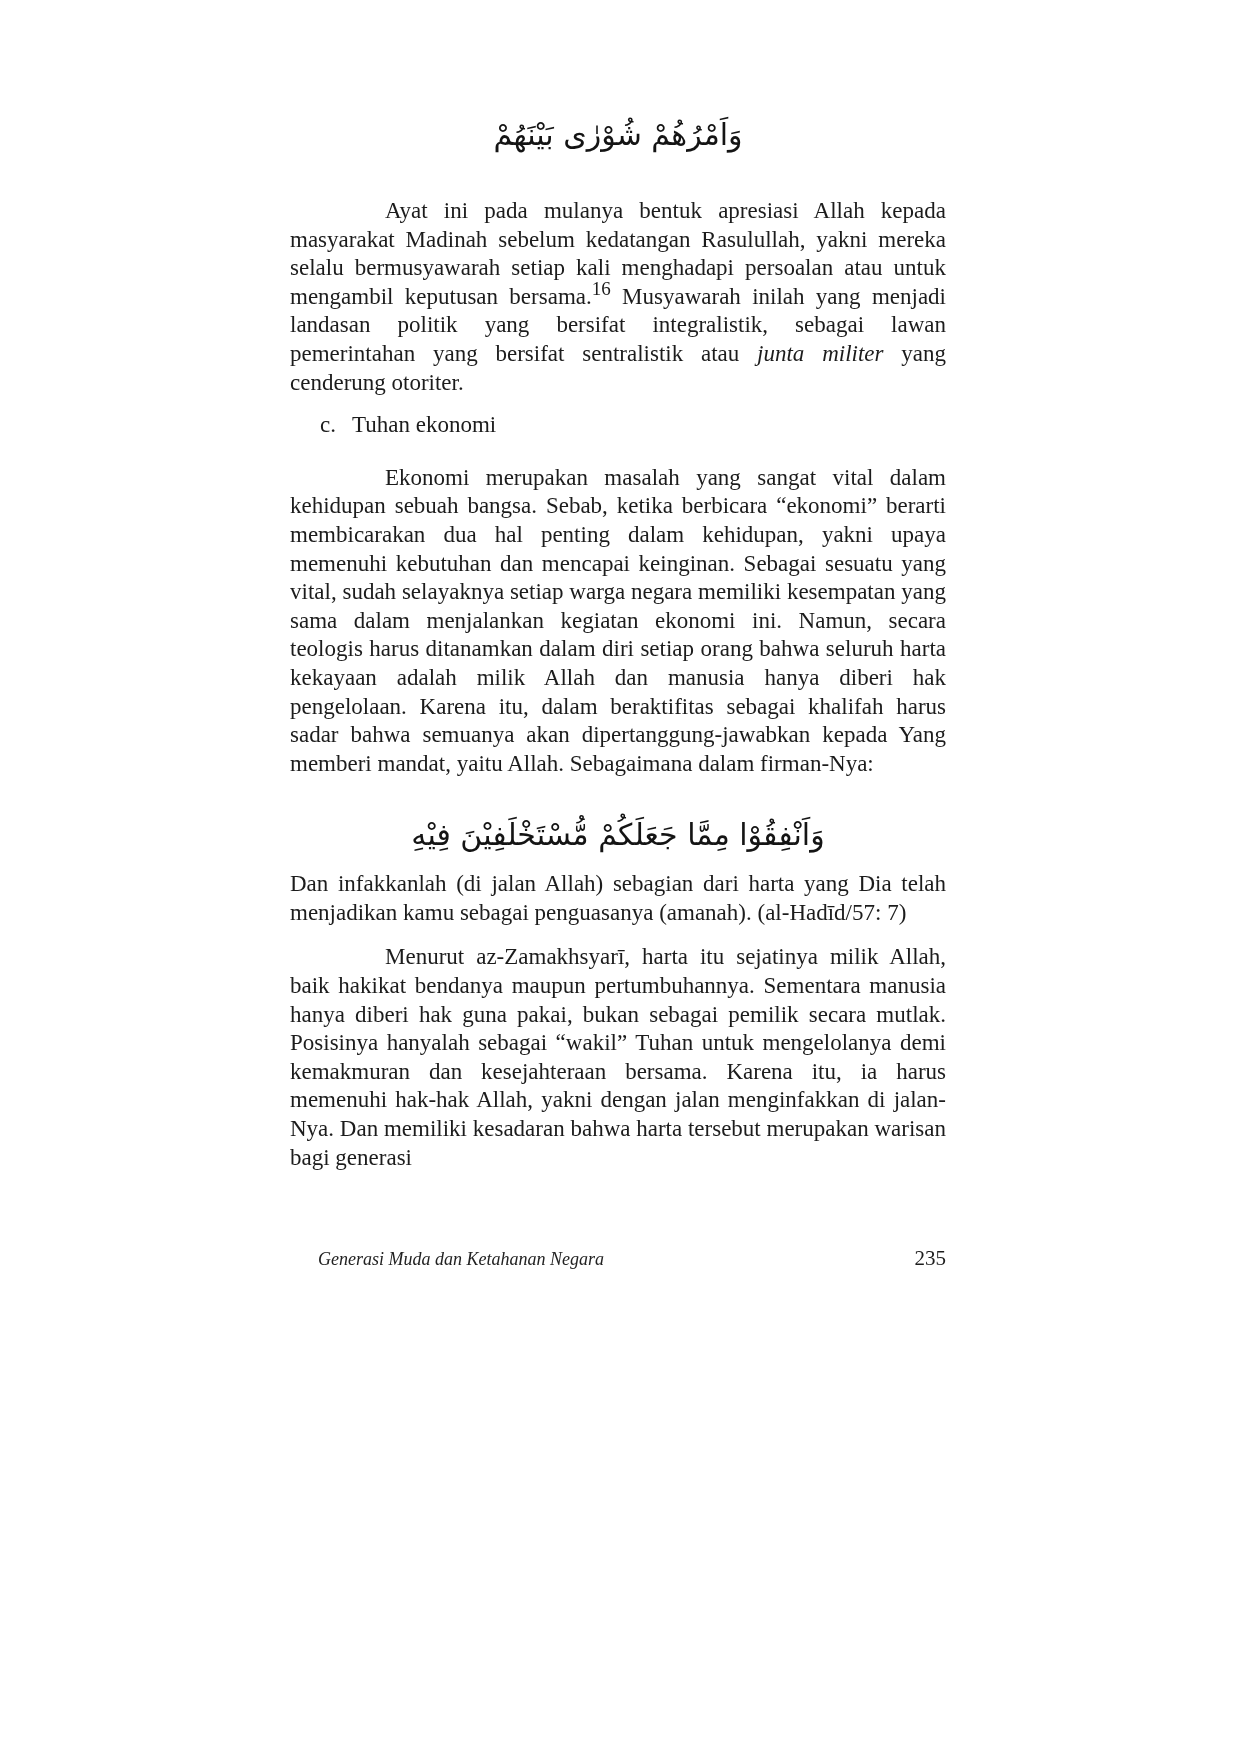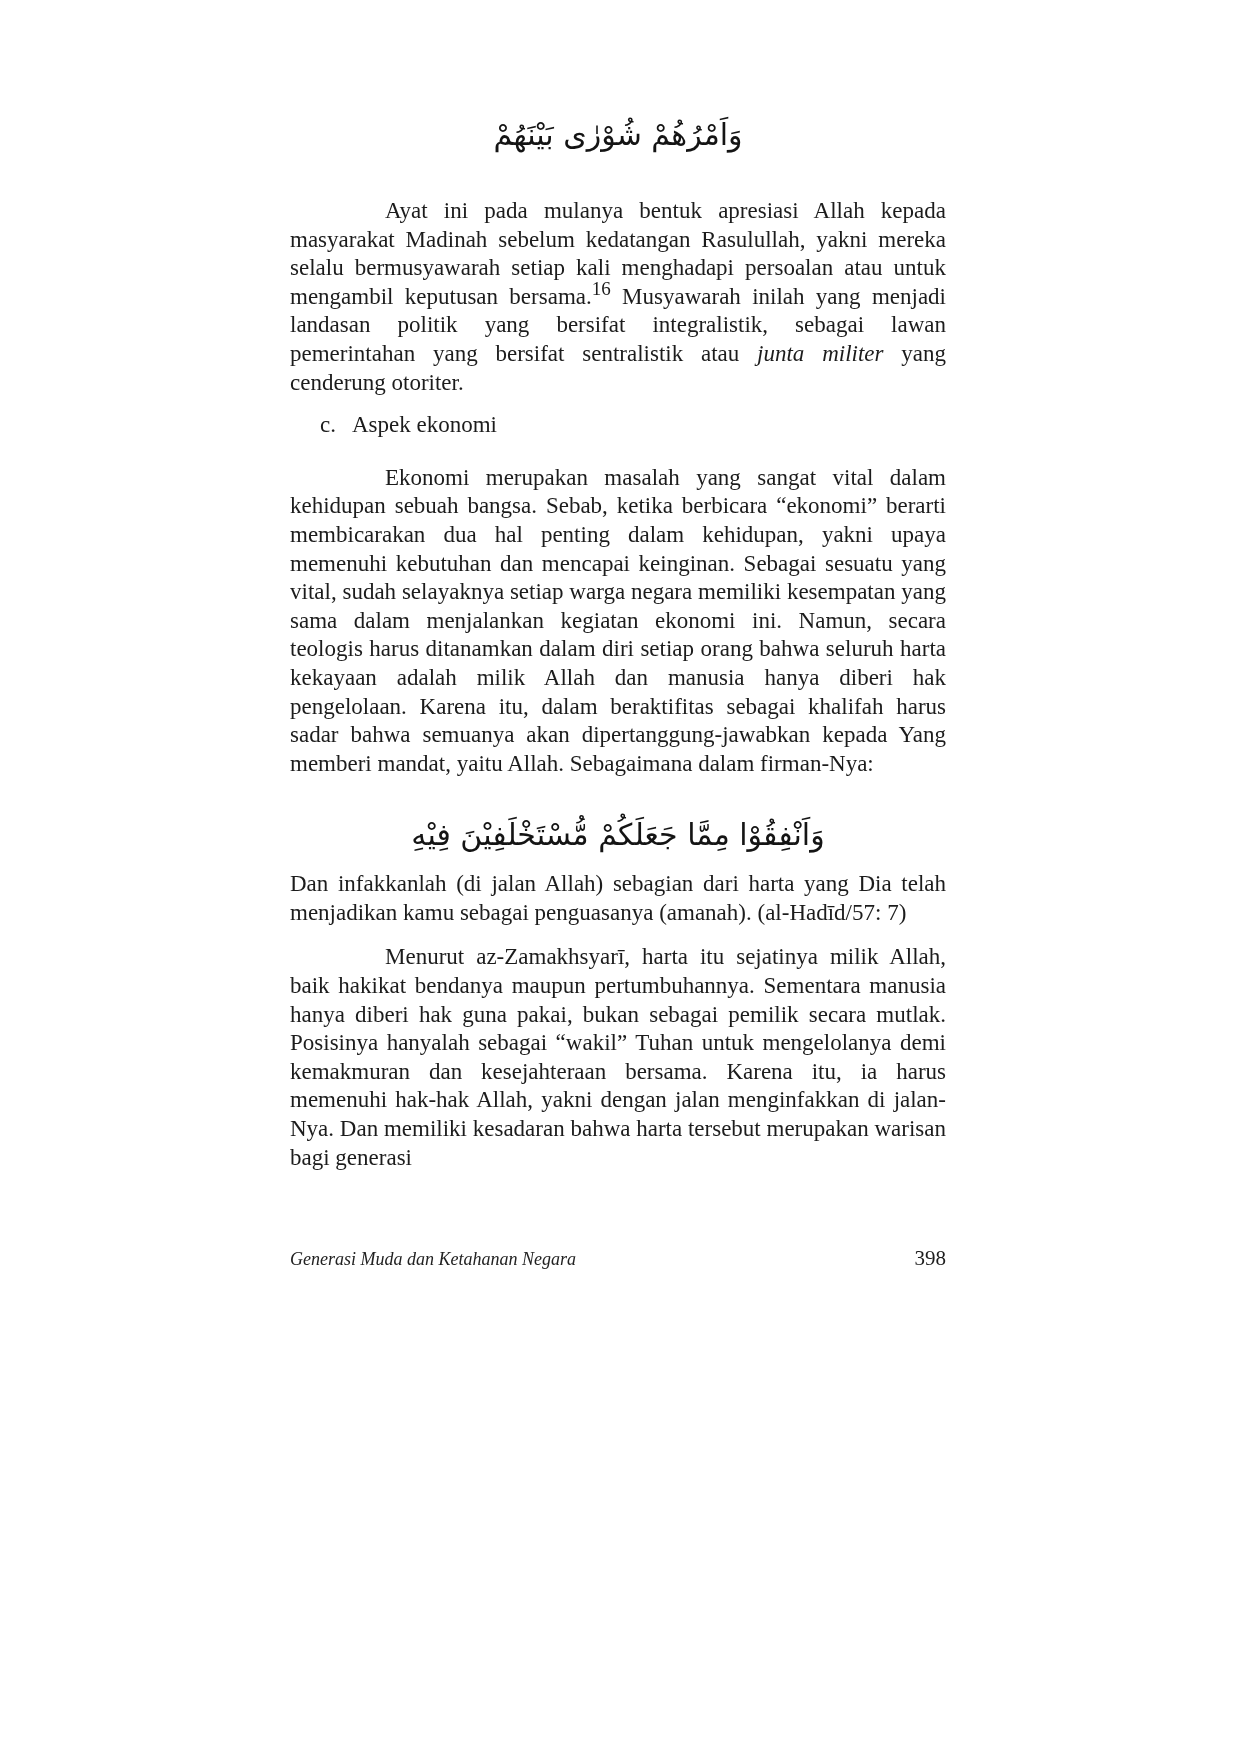--- a/index.html
+++ b/index.html
@@ -87,20 +87,21 @@
     left: 290px;
     width: 656px;
     top: 1246px;
     display: flex;
     justify-content: space-between;
     align-items: baseline;
   }
   .running-title {
     font-style: italic;
     font-size: 18px;
+    margin-left: 28px;
     color: #222222;
   }
   .page-number {
     font-size: 21px;
     color: #1c1c1c;
   }
 </style>
 </head>
 <body>
 
@@ -109,31 +110,31 @@
   <p class="arabic-line">وَاَمْرُهُمْ شُوْرٰى بَيْنَهُمْ</p>
 
   <p class="translation">
   </p>
 
   <p class="para p1">
     <span>Ayat ini pada mulanya bentuk apresiasi Allah kepada masyarakat Madinah sebelum kedatangan Rasulullah, yakni mereka selalu bermusyawarah setiap kali menghadapi persoalan atau untuk mengambil keputusan bersama.</span><sup>16</sup><span> Musyawarah inilah yang menjadi landasan politik yang bersifat integralistik, sebagai lawan pemerintahan yang bersifat sentralistik atau </span><span class="ital">junta militer</span><span> yang cenderung otoriter.</span>
   </p>
 
   <p class="section-heading">
-    <span class="head-label">c.</span><span>Aspek ekonomi</span>
+    <span class="head-label">c.</span><span>Tuhan ekonomi</span>
   </p>
 
   <p class="para p2">Ekonomi merupakan masalah yang sangat vital dalam kehidupan sebuah bangsa. Sebab, ketika berbicara “ekonomi” berarti membicarakan dua hal penting dalam kehidupan, yakni upaya memenuhi kebutuhan dan mencapai keinginan. Sebagai sesuatu yang vital, sudah selayaknya setiap warga negara memiliki kesempatan yang sama dalam menjalankan kegiatan ekonomi ini. Namun, secara teologis harus ditanamkan dalam diri setiap orang bahwa seluruh harta kekayaan adalah milik Allah dan manusia hanya diberi hak pengelolaan. Karena itu, dalam beraktifitas sebagai khalifah harus sadar bahwa semuanya akan dipertanggung-jawabkan kepada Yang memberi mandat, yaitu Allah. Sebagaimana dalam firman-Nya:</p>
 
   <p class="arabic-line second">وَاَنْفِقُوْا مِمَّا جَعَلَكُمْ مُّسْتَخْلَفِيْنَ فِيْهِ</p>
 
   <p class="translation2">
     <span class="ital">Dan infakkanlah (di jalan Allah) sebagian dari harta yang Dia telah menjadikan kamu sebagai penguasanya (amanah).</span><span> (al-Hadīd/57: 7)</span>
   </p>
 
   <p class="para p3">Menurut az-Zamakhsyarī, harta itu sejatinya milik Allah, baik hakikat bendanya maupun pertumbuhannya. Sementara manusia hanya diberi hak guna pakai, bukan sebagai pemilik secara mutlak. Posisinya hanyalah sebagai “wakil” Tuhan untuk mengelolanya demi kemakmuran dan kesejahteraan bersama. Karena itu, ia harus memenuhi hak-hak Allah, yakni dengan jalan menginfakkan di jalan-Nya. Dan memiliki kesadaran bahwa harta tersebut merupakan warisan bagi generasi</p>
 
 </div>
 
 <div class="footer-row">
   <span class="running-title">Generasi Muda dan Ketahanan Negara</span>
-  <span class="page-number">398</span>
+  <span class="page-number">235</span>
 </div>
 
 </body></html>

